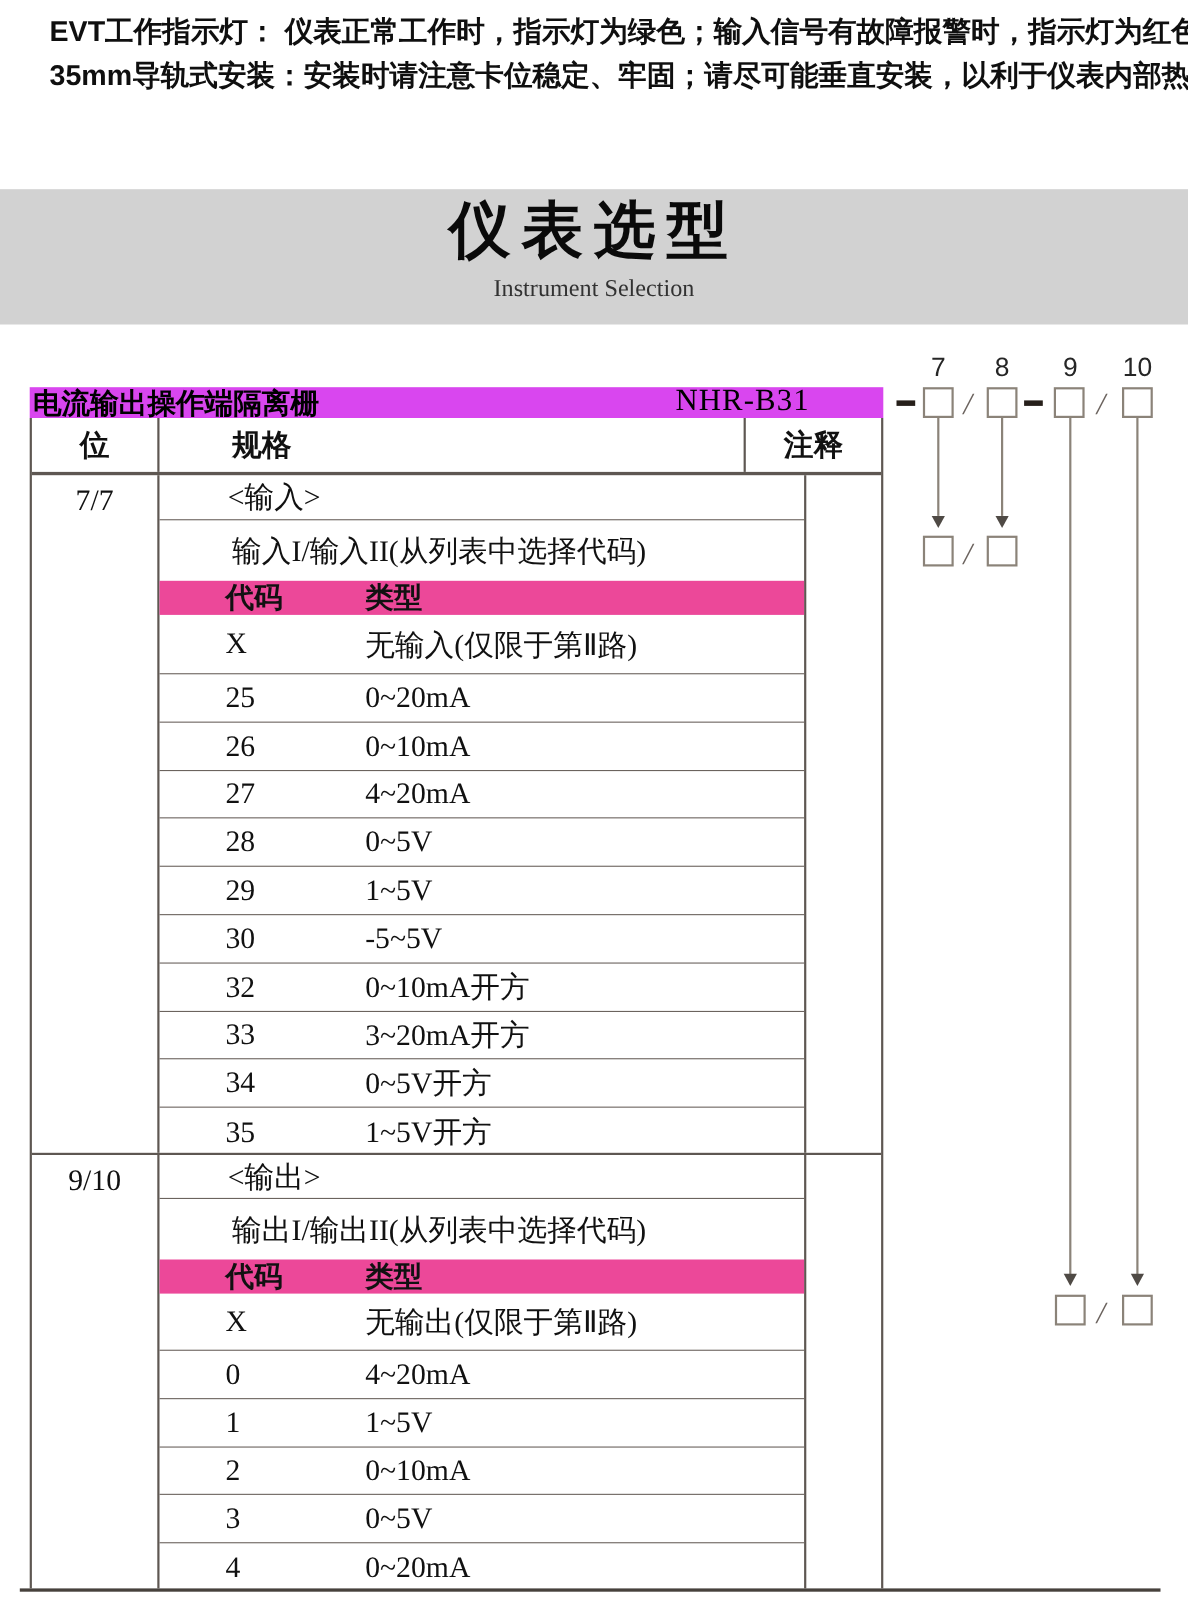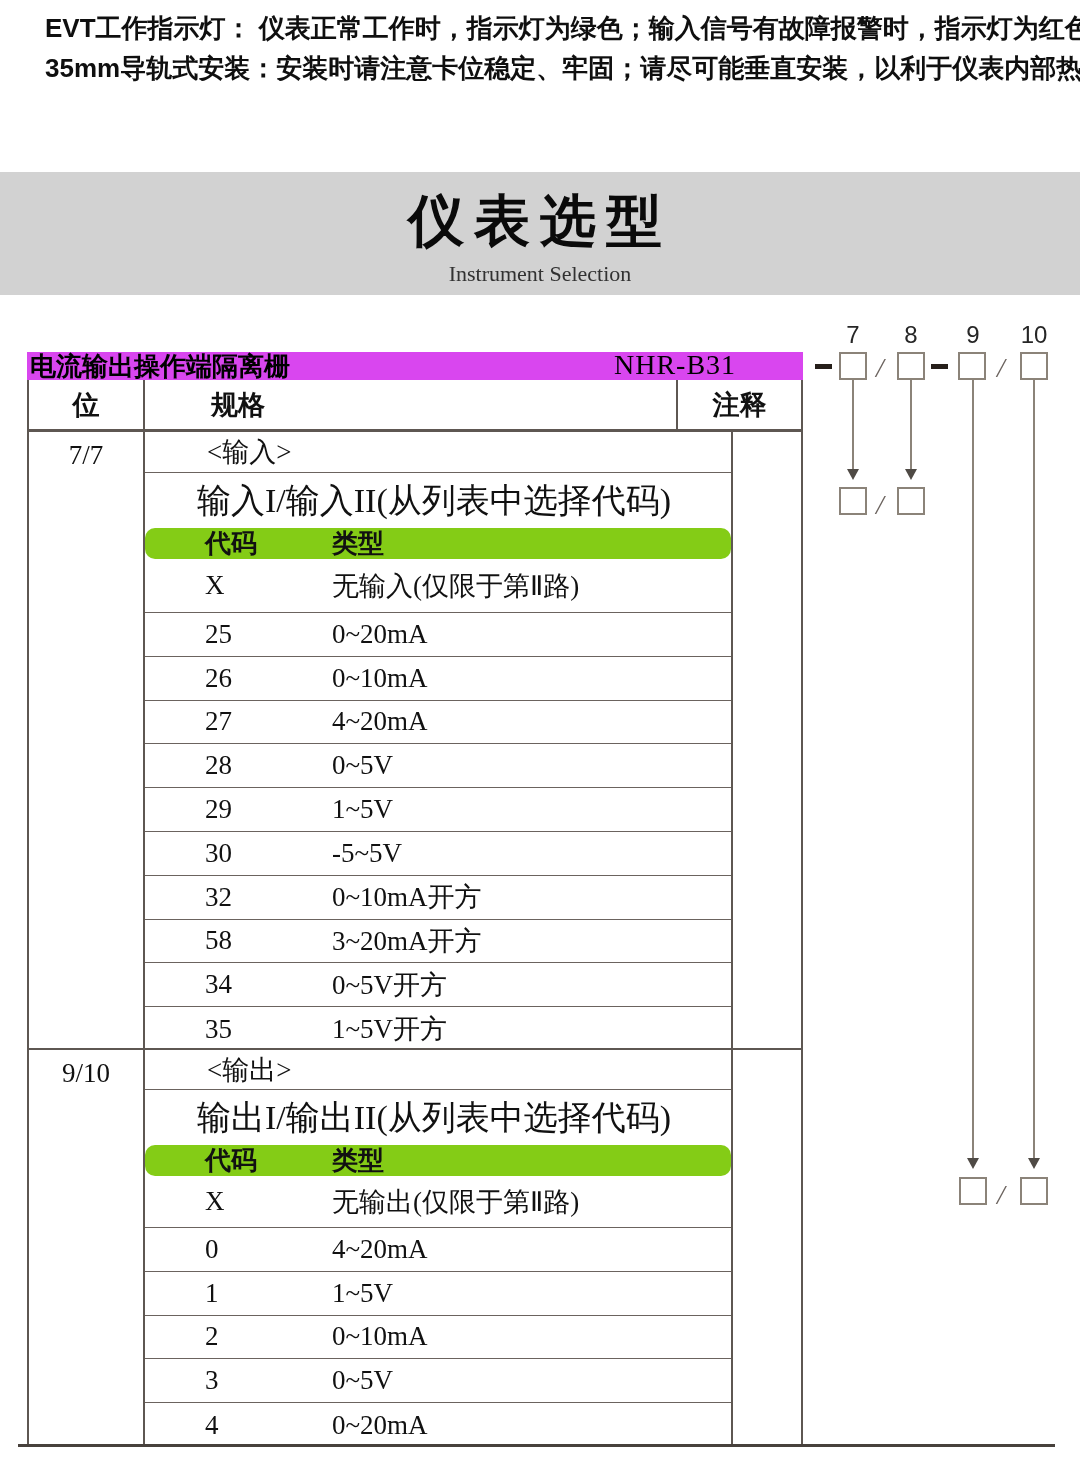--- a/index.html
+++ b/index.html
@@ -15,21 +15,21 @@
     font-family:"Liberation Sans", sans-serif; font-weight:700;
     font-size:26px; line-height:40px; color:#0f0f0f; white-space:nowrap;
   }
   
   .banner {
     position:absolute; left:0; top:172px; width:1080px; height:123px;
     background:#d2d2d2; text-align:center;
   }
   .banner-title {
     font-family:"Liberation Sans", sans-serif; font-weight:700;
-    font-size:56px; letter-spacing:10px; color:#0a0a0a; padding-top:12px;
+    font-size:56px; letter-spacing:10px; color:#0a0a0a; padding-top:0;
   }
   .banner-sub {
     font-family:Liberation Serif, serif; font-size:22px; color:#323232; margin-top:1px;
   }
   
   .digit {
     position:absolute; top:321px; transform:translateX(-50%);
     font-family:"Liberation Sans", sans-serif; font-size:24px; color:#262626;
   }
   
@@ -55,24 +55,24 @@
   .pos-cell {
     width:116px; border-right:2px solid #5e5752; text-align:center;
     font-size:27px; padding-top:8px;
   }
   .spec-col { width:588px; border-right:2px solid #5e5752; }
   .note-cell { flex:1; }
   .spec-title {
     height:41px; border-bottom:1px solid #6b635e; display:flex; align-items:center;
     padding-left:62px; font-size:27px;
   }
-  .spec-desc { height:55px; display:flex; align-items:center; padding-left:52px; font-size:34px; }
+  .spec-desc { height:55px; display:flex; align-items:center; padding-left:66px; font-size:27px; }
   .code-head {
-    height:31px; background:#84cc16; display:flex; align-items:center;
-    font-weight:700; font-size:26px;border-radius:10px;
+    height:31px; background:#ec4899; display:flex; align-items:center;
+    font-weight:700; font-size:26px;
   }
   .col-code { width:187px; padding-left:60px; }
   .code-row { display:flex; align-items:center; font-size:27px; border-bottom:1px solid #6b635e; }
   .row-x1 { height:54px; }
   .row-x2 { height:52px; }
   .row-s1 { height:43.8px; }
   .row-s2 { height:43.8px; }
   .last { border-bottom:none; }
   
   .obox {
@@ -185,21 +185,21 @@
           </div>
           <div class="code-row row-s1">
             <span class="col-code">30</span>
             <span>-5~5V</span>
           </div>
           <div class="code-row row-s1">
             <span class="col-code">32</span>
             <span>0~10mA开方</span>
           </div>
           <div class="code-row row-s1">
-            <span class="col-code">58</span>
+            <span class="col-code">33</span>
             <span>3~20mA开方</span>
           </div>
           <div class="code-row row-s1">
             <span class="col-code">34</span>
             <span>0~5V开方</span>
           </div>
           <div class="code-row row-s1 last">
             <span class="col-code">35</span>
             <span>1~5V开方</span>
           </div>

